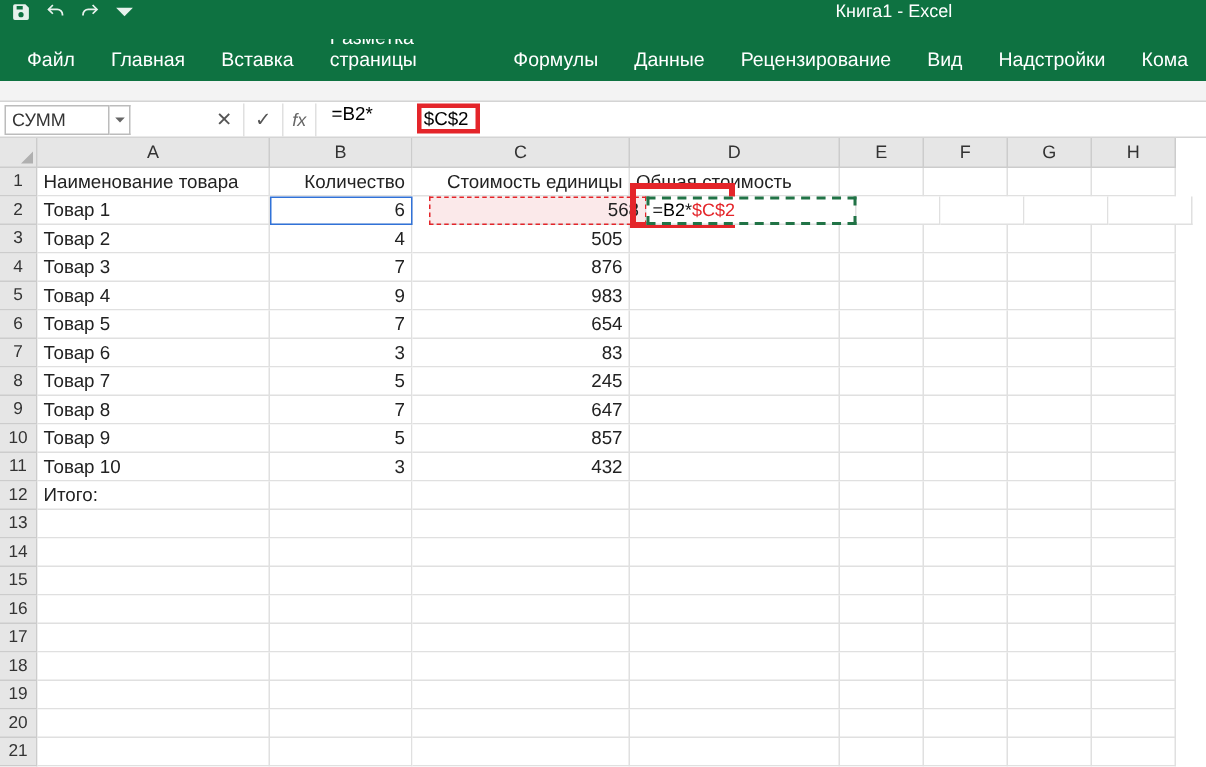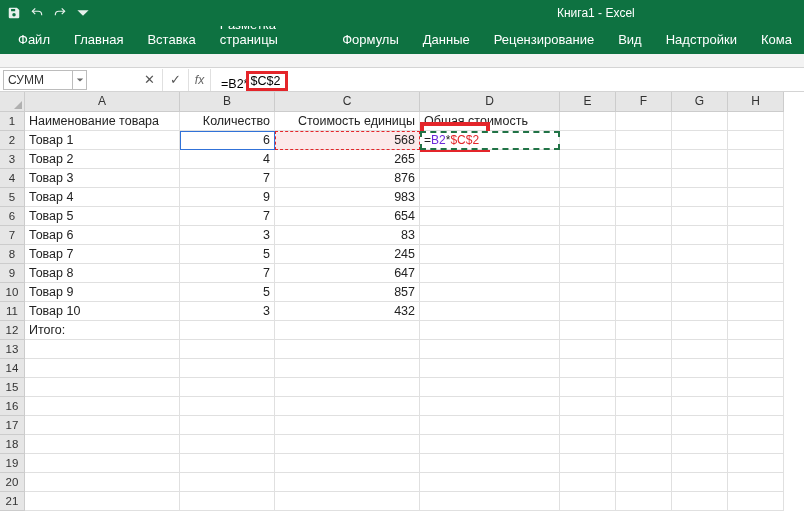--- a/index.html
+++ b/index.html
@@ -1,52 +1,52 @@
 <!DOCTYPE html>
 <html><head>
 <meta charset="utf-8">
 <style>
 * { box-sizing: border-box; margin: 0; padding: 0; }
 body { font-family: "Segoe UI", Arial, sans-serif; font-size: 12px; background: #fff; overflow: hidden; width: 804px; height: 511px; }
-.titlebar { background: #0e7241; color: #fff; height: 26px; display: flex; align-items: center; padding: 0 6px; position: relative; }
+.titlebar { background: #0e7241; color: #fff; height: 26px; display: flex; align-items: flex-start; padding: 0 6px; position: relative; }
 .qat { display: flex; align-items: center; gap: 7px; }
 .qat-icon { width: 16px; height: 16px; display: flex; align-items: center; justify-content: center; color: #fff; opacity: .9; }
 .qat-icon svg { width: 14px; height: 14px; }
 .doc-title { position: absolute; left: 50%; transform: translateX(155px); color: #fff; font-size: 12px; white-space: nowrap; }
 .ribbon-tabs { background: #0e7241; height: 28px; display: flex; align-items: flex-end; padding-left: 6px; gap: 0; }
 .ribbon-tab { color: #fff; padding: 6px 12px 7px; font-size: 13px; cursor: pointer; margin-top: 24px; }
 .ribbon-gap { height: 14px; background: #f3f3f3; border-bottom: 1px solid #d4d4d4; }
 .formula-row { display: flex; align-items: center; height: 24px; border-bottom: 1px solid #d4d4d4; background: #fff; padding-left: 3px; }
 .name-box { width: 70px; height: 20px; border: 1px solid #bcbcbc; background: #fff; padding: 0 4px; font-size: 12px; display: flex; align-items: center; color: #333; }
 .name-dd { width: 14px; height: 20px; border: 1px solid #bcbcbc; border-left: none; display: flex; align-items: center; justify-content: center; }
 .name-dd svg { width: 8px; height: 8px; fill: #666; }
 .fx-spacer { width: 50px; }
 .fx-btn { width: 26px; height: 22px; display: flex; align-items: center; justify-content: center; color: #555; font-size: 13px; border-right: 1px solid #e0e0e0; }
 .fx-label { width: 22px; display: flex; align-items: center; justify-content: center; font-style: italic; color: #666; font-size: 12px; border-right: 1px solid #e0e0e0; height: 22px; margin-right: 6px; }
-.formula-input { flex: 1; font-size: 12.5px; display: flex; align-items: flex-end; padding-left: 4px; height: 22px; }
+.formula-input { flex: 1; font-size: 12.5px; display: flex; align-items: flex-start; padding-left: 4px; height: 22px; gap: 32px; }
 .formula-red-box { border: 3px solid #e4252a; padding: 0 5px 0 1px; margin-left: -2px; }
 .sheet-area { display: flex; height: calc(511px - 26px - 28px - 14px - 24px); }
 .corner { width: 25px; height: 20px; background: #e6e6e6; border-right: 1px solid #ccc; border-bottom: 1px solid #ccc; position: relative; }
 .corner::after { content: ""; position: absolute; right: 2px; bottom: 2px; border-style: solid; border-width: 0 0 8px 8px; border-color: transparent transparent #b0b0b0 transparent; }
 .col-headers { display: flex; height: 20px; }
 .colh { background: #e6e6e6; border-right: 1px solid #ccc; border-bottom: 1px solid #ccc; text-align: center; font-size: 12px; color: #333; line-height: 19px; }
 .row-headers { width: 25px; }
 .rowh { height: 19px; background: #e6e6e6; border-right: 1px solid #ccc; border-bottom: 1px solid #ccc; text-align: center; font-size: 11.5px; color: #333; line-height: 18px; }
 .grid-body { position: relative; }
 .grid-row { display: flex; height: 19px; }
 .cell { border-right: 1px solid #e0e0e0; border-bottom: 1px solid #e0e0e0; padding: 0 4px; font-size: 12.5px; color: #222; line-height: 18px; overflow: hidden; white-space: nowrap; background: #fff; }
 .cell.r { text-align: right; }
 .wA { width: 155px; } .wB { width: 95px; } .wC { width: 145px; } .wD { width: 140px; } .wE { width: 56px; } .wF { width: 56px; } .wG { width: 56px; } .wH { width: 56px; }
 .colh.wA{width:155px}.colh.wB{width:95px}.colh.wC{width:145px}.colh.wD{width:140px}.colh.wE{width:56px}.colh.wF{width:56px}.colh.wG{width:56px}.colh.wH{width:56px}
 .top-block { display: flex; }
 .sel-b2 { outline: 1px solid #3172d8; outline-offset: -1px; }
-.sel-c2 { outline: 1px dashed #e4252a; outline-offset: -1px; background: #fbe9ea !important; }
+.sel-c2 { outline: 1px dashed #e4252a; outline-offset: -1px; background: #fbe9ea !important; margin-left: 11px; }
 .sel-d2 { outline: 2px dashed #217346; outline-offset: -2px; position: relative; }
 .formula-in-cell { font-size: 12px; display: flex; align-items: center; gap: 0; }
-.fc-blue { color: #6d28d9; }
+.fc-blue { color: #000000; }
 .fc-red { color: #e4252a; }
 .red-cell-box { position: absolute; border: 4px solid #e4252a; pointer-events: none; }
 </style>
 </head>
 <body>
 
 <div class="titlebar">
   <div class="qat">
     <span class="qat-icon">
         <svg viewBox="0 0 24 24" fill="currentColor">
@@ -170,21 +170,21 @@
               </span>
             </div>
             <div class="cell wE"></div>
             <div class="cell wF"></div>
             <div class="cell wG"></div>
             <div class="cell wH"></div>
           </div>
           <div class="grid-row">
             <div class="cell wA">Товар 2</div>
             <div class="cell wB r">4</div>
-            <div class="cell wC r">265</div>
+            <div class="cell wC r">505</div>
             <div class="cell wD"></div>
             <div class="cell wE"></div>
             <div class="cell wF"></div>
             <div class="cell wG"></div>
             <div class="cell wH"></div>
           </div>
           <div class="grid-row">
             <div class="cell wA">Товар 3</div>
             <div class="cell wB r">7</div>
             <div class="cell wC r">876</div>

